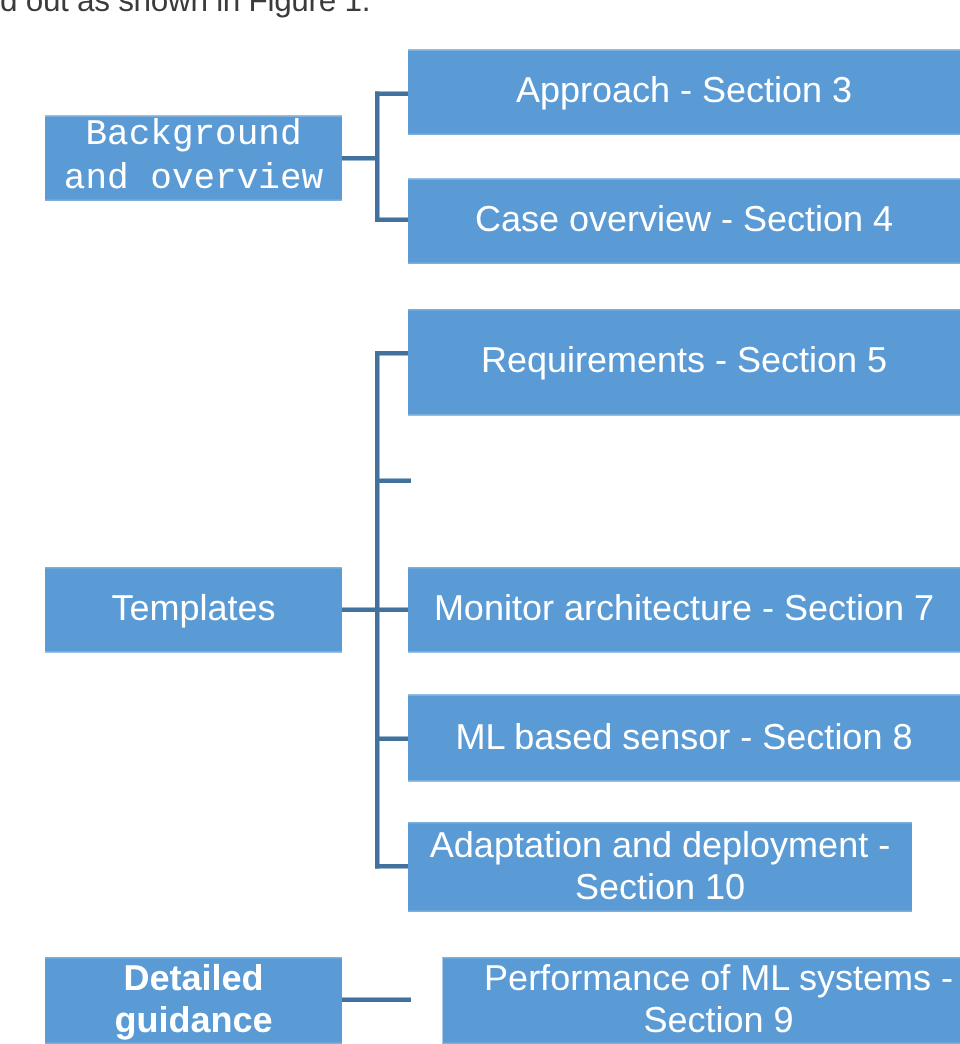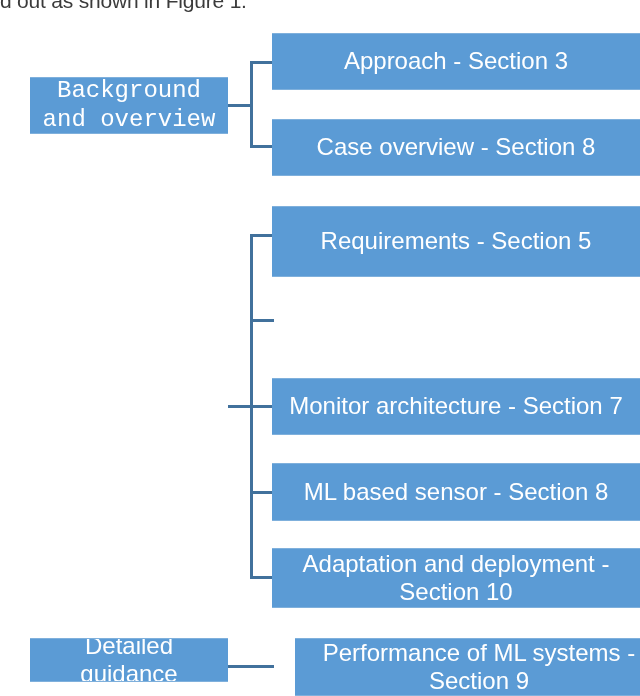--- a/index.html
+++ b/index.html
@@ -75,23 +75,26 @@
 
   <div class="conn h" style="left:250px; top:61px; width:24px;"></div>
 
   <div class="conn h" style="left:250px; top:145px; width:24px;"></div>
 
   <div class="node" style="left:272px; top:33px; width:368px; height:57px;">
     <span class="node-label">Approach - Section 3</span>
   </div>
 
   <div class="node" style="left:272px; top:119px; width:368px; height:57px;">
-    <span class="node-label">Case overview - Section 8</span>
+    <span class="node-label">Case overview - Section 4</span>
   </div>
 
+  <div class="node" style="left:30px; top:378px; width:198px; height:57px;">
+    <span class="node-label">Templates</span>
+  </div>
 
   <div class="conn h" style="left:228px; top:405px; width:24px;"></div>
 
   <div class="conn v" style="left:250px; top:234px; height:345px;"></div>
 
   <div class="conn h" style="left:250px; top:234px; width:24px;"></div>
   <div class="conn h" style="left:250px; top:319px; width:24px;"></div>
   <div class="conn h" style="left:250px; top:405px; width:24px;"></div>
   <div class="conn h" style="left:250px; top:491px; width:24px;"></div>
   <div class="conn h" style="left:250px; top:576px; width:24px;"></div>
@@ -102,25 +105,25 @@
 
 
   <div class="node" style="left:272px; top:378px; width:368px; height:57px;">
     <span class="node-label">Monitor architecture - Section 7</span>
   </div>
 
   <div class="node" style="left:272px; top:463px; width:368px; height:58px;">
     <span class="node-label">ML based sensor - Section 8</span>
   </div>
 
-  <div class="node" style="left:272px; top:548px; width:368px; height:60px;">
+  <div class="node" style="left:272px; top:548px; width:336px; height:60px;">
     <span class="node-label">Adaptation and deployment - Section 10</span>
   </div>
 
-  <div class="node" style="left:30px; top:638px; width:198px; height:44px;">
+  <div class="node" style="left:30px; top:638px; width:198px; height:58px;font-weight:bold;">
     <span class="node-label">Detailed guidance</span>
   </div>
 
   <div class="conn h" style="left:228px; top:665px; width:46px;"></div>
 
   <div class="node" style="left:272px; top:638px; width:368px; height:58px;margin-left:23px;">
     <span class="node-label">Performance of ML systems - Section 9</span>
   </div>
 
 </div>

